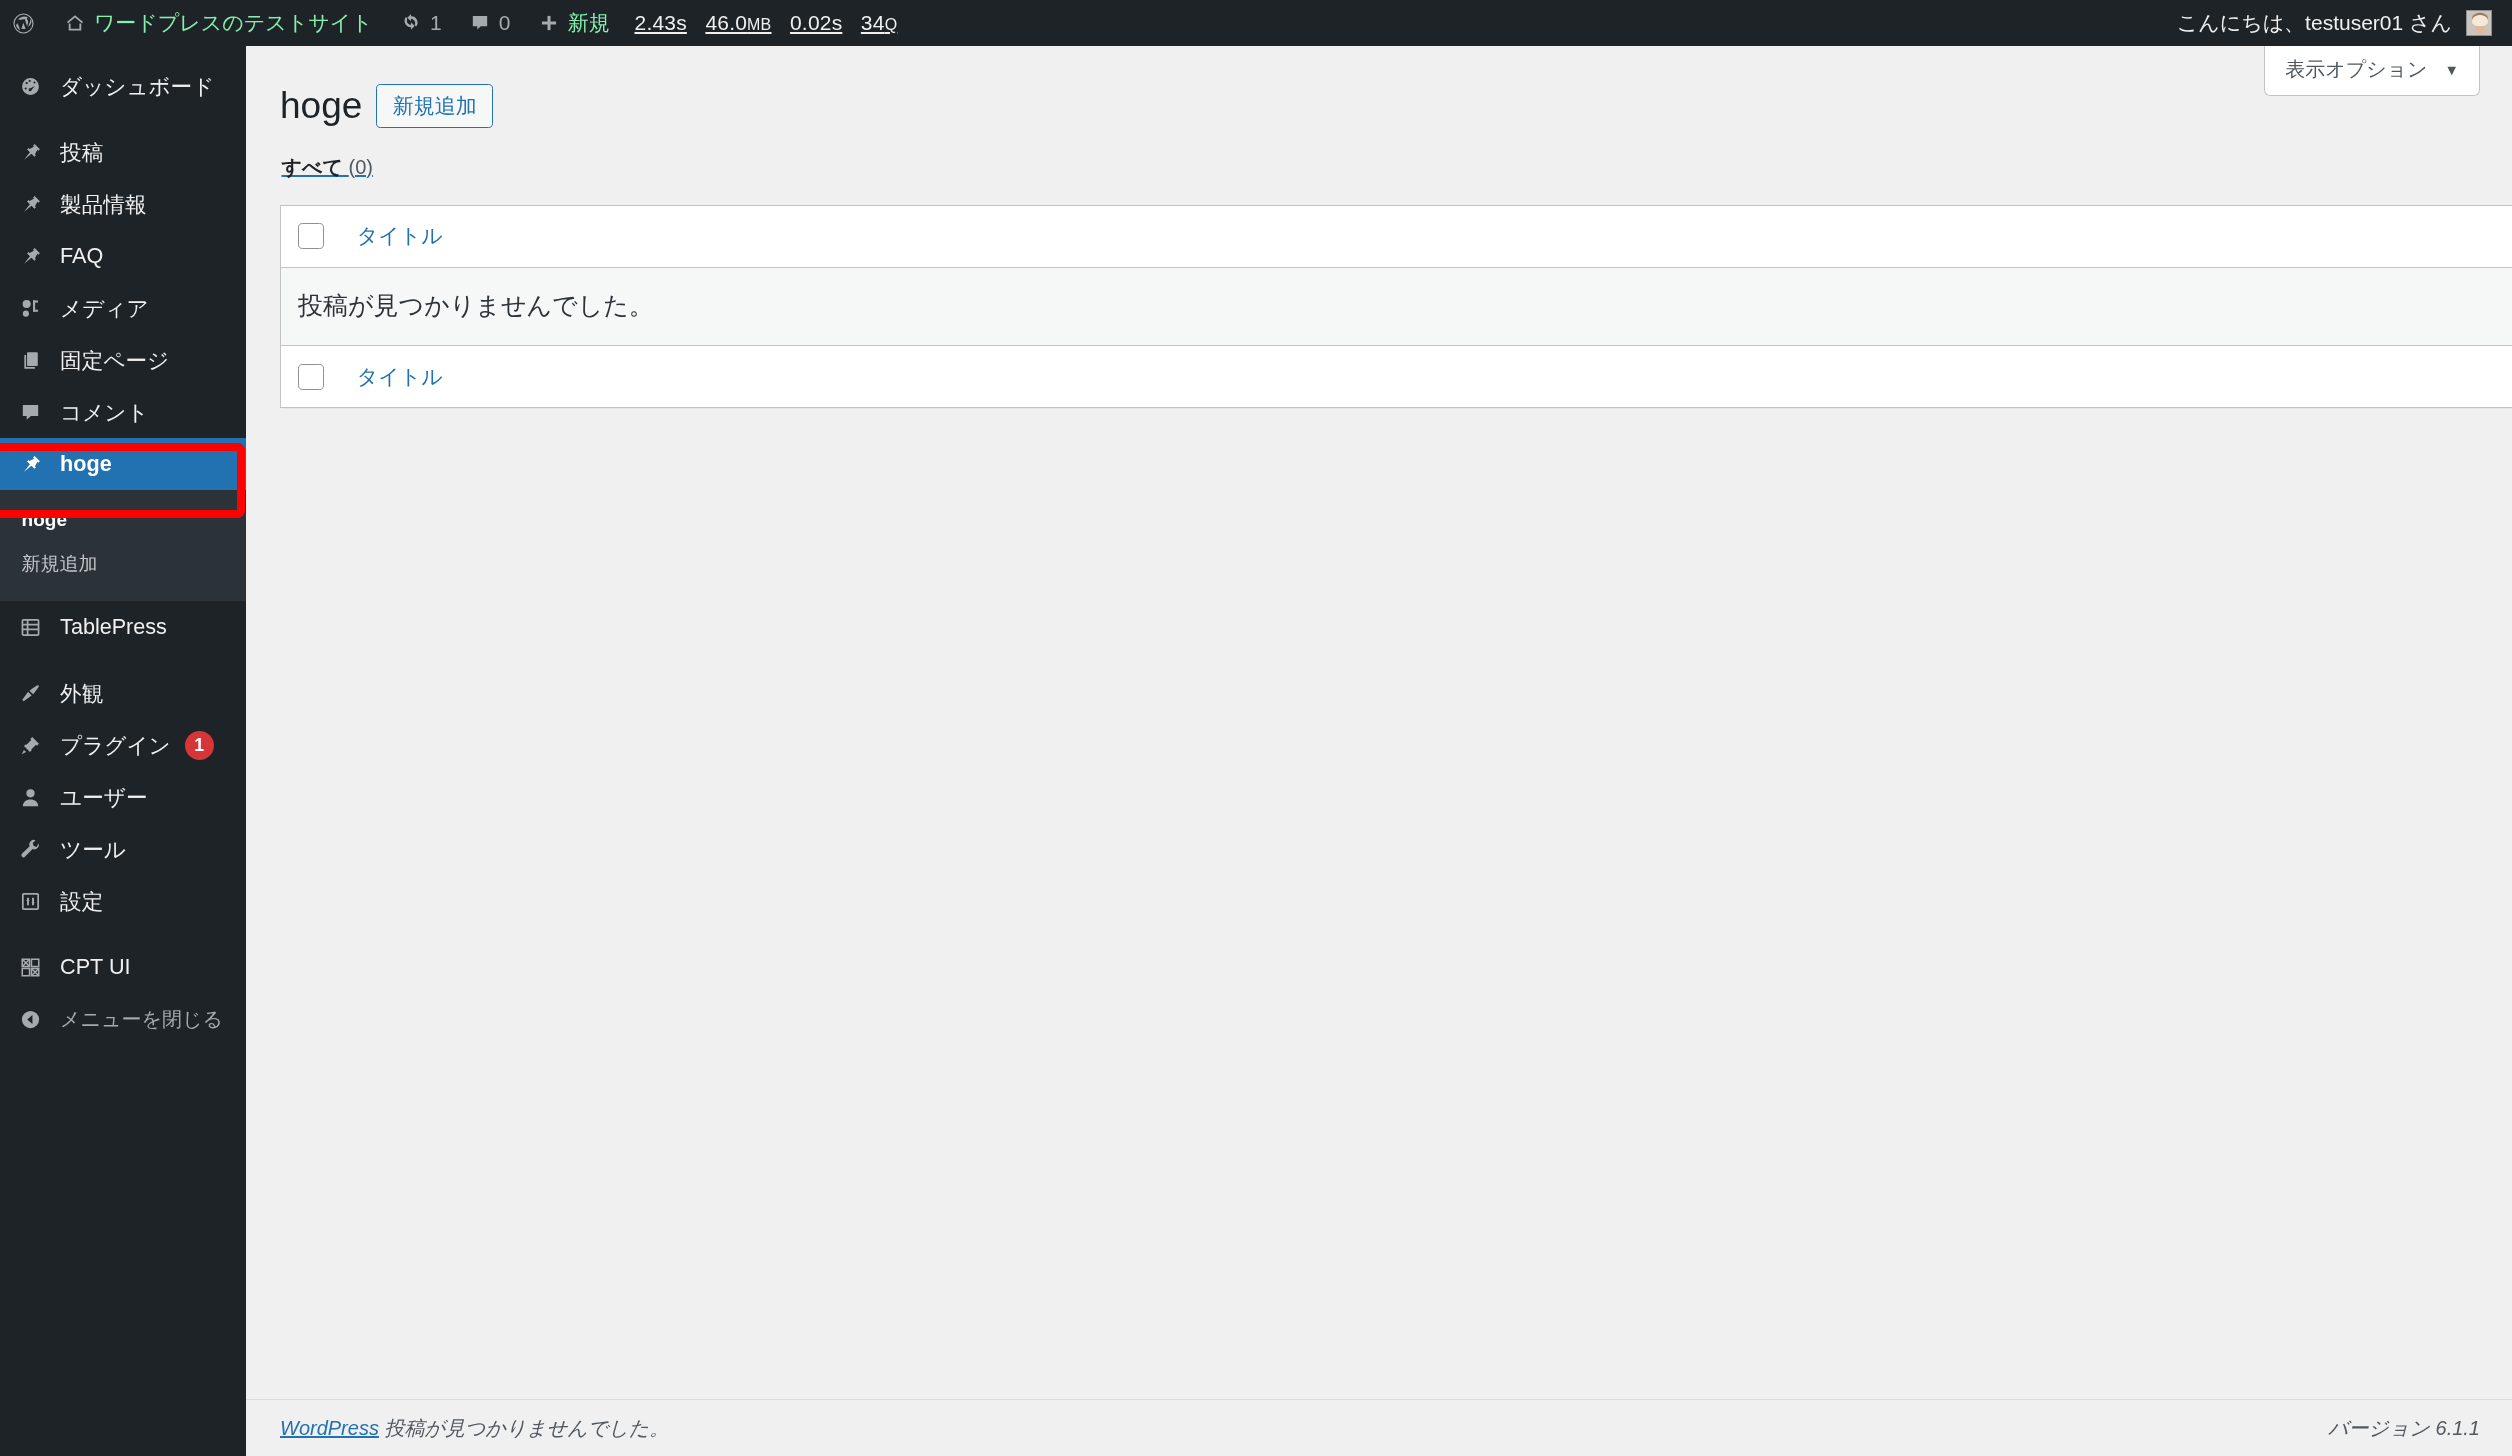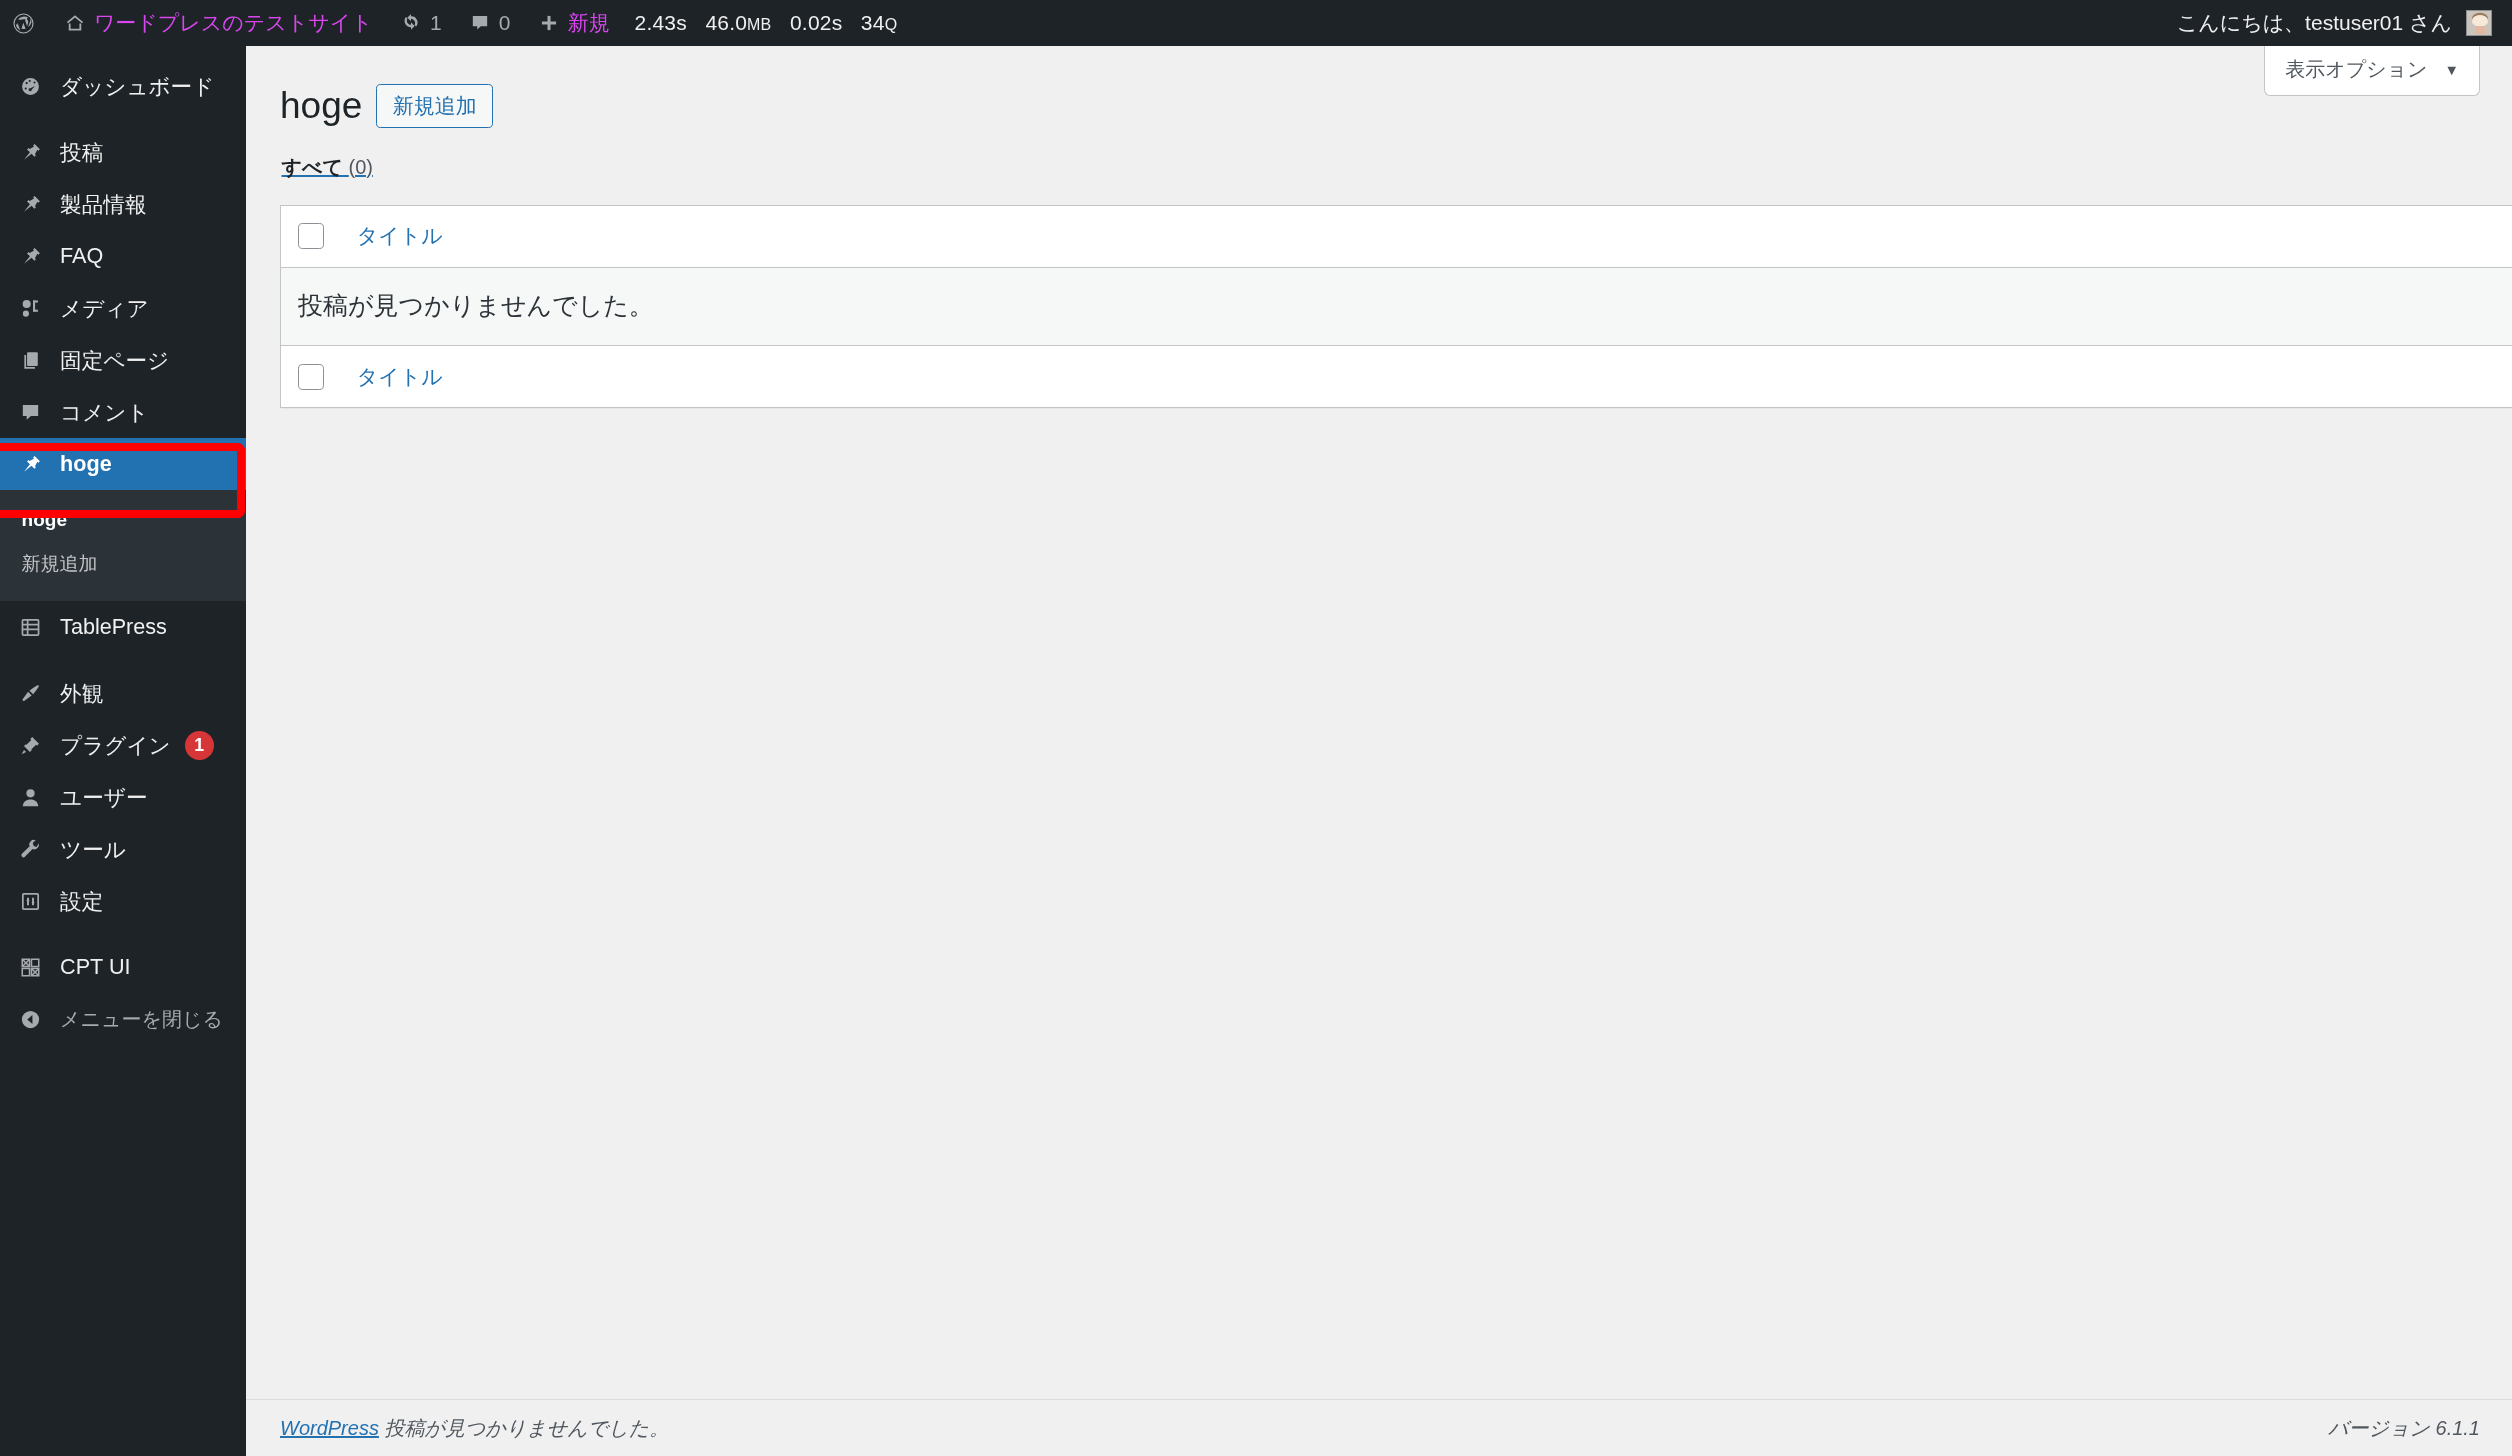--- a/index.html
+++ b/index.html
@@ -14,26 +14,26 @@
   #adminbar {
     position: absolute; top: 0; left: 0;
     width: 2512px; height: 46px;
     background: #1d2327; color: #f0f0f1;
     display: flex; align-items: center;
     font-size: 21px;
   }
   #adminbar .ab-item {
     display: flex; align-items: center; gap: 9.2px;
     height: 46px; padding: 0 14px;
-    color: #d946ef; white-space: nowrap;
+    color: #86efac; white-space: nowrap;
   }
   #adminbar .ab-item.muted { color: #a7aaad; }
   #adminbar .wplogo { padding: 0 15.4px 0 12.3px; }
   #adminbar .spacer { flex: 1 1 auto; }
-  .perf { display: flex; align-items: flex-end; gap: 18.5px; padding: 0 10.8px; font-size: 21px; letter-spacing: 0.2px; }
+  .perf { display: flex; align-items: flex-end; gap: 18.5px; padding: 0 10.8px; font-size: 21px; letter-spacing: 0.2px; text-decoration: underline; }
   .perf .unit { font-size: 16px; }
   .greet { display: flex; align-items: center; gap: 14px; padding-right: 20px; font-size: 21px; }
   .avatar {
     width: 26px; height: 26px; flex: 0 0 26px;
     background: #c9c4bd; border: 0.8px solid #8e8e8e;
     position: relative; overflow: hidden;
   }
   .avatar::before {
     content: ""; position: absolute; left: 5.4px; top: 3.8px;
     width: 15.4px; height: 11.5px; border-radius: 50% 50% 40% 40%;

